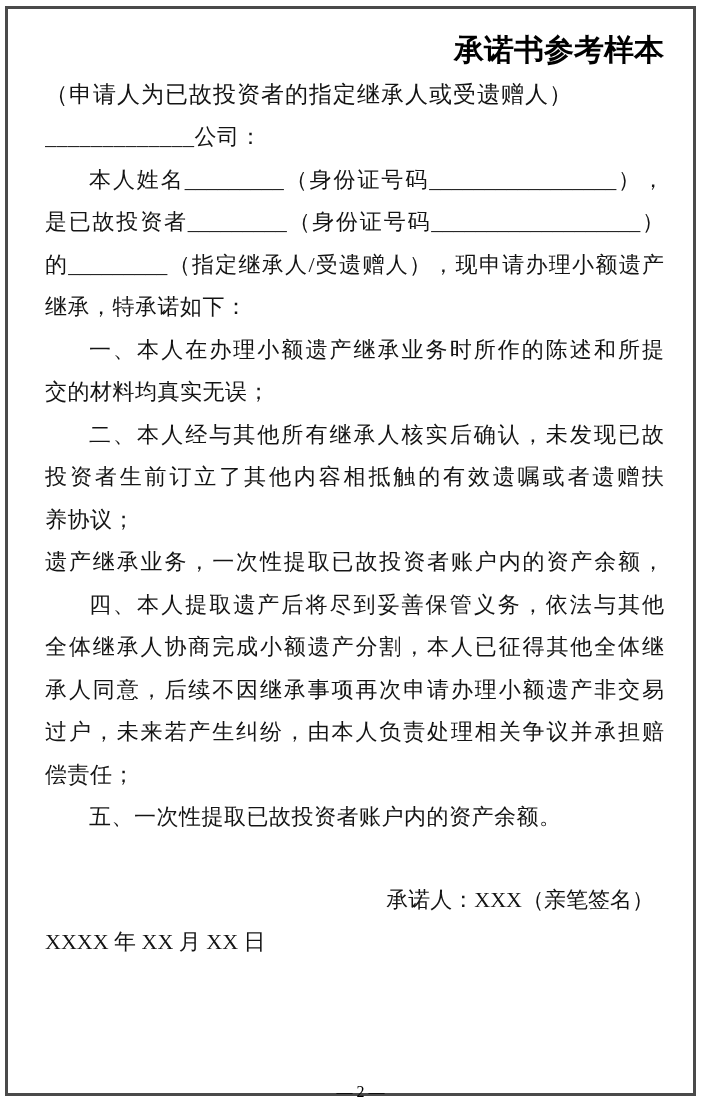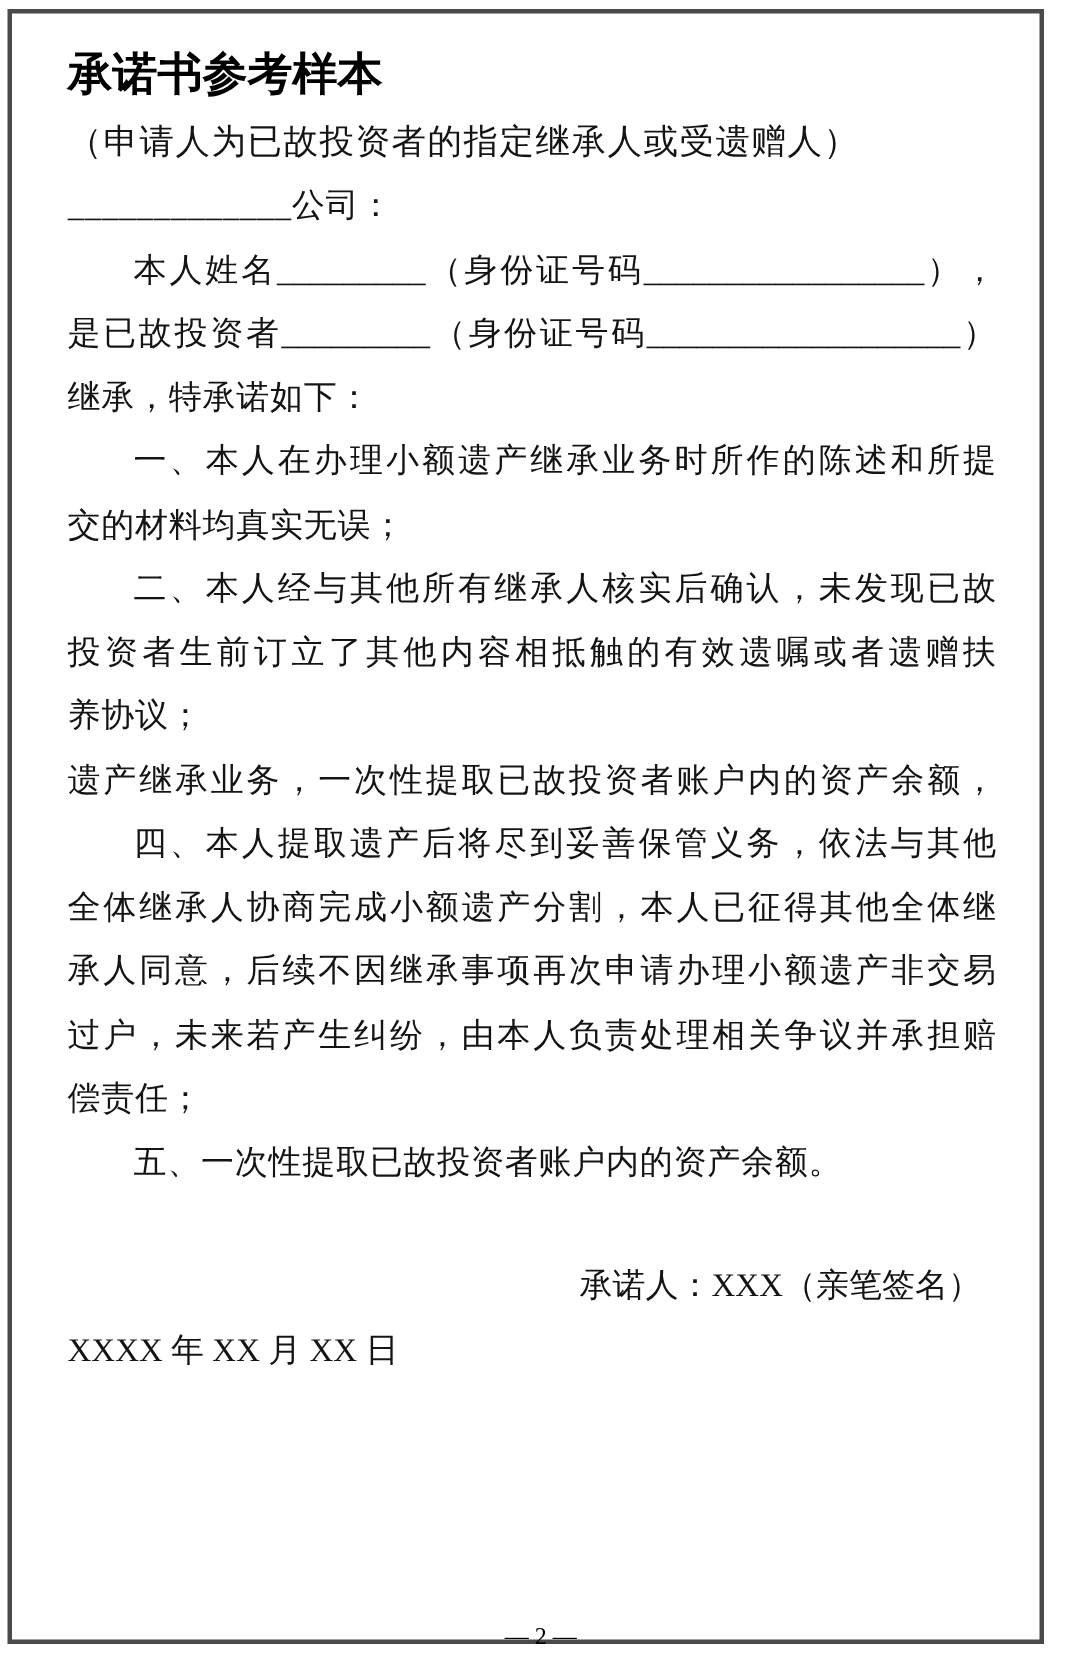--- a/index.html
+++ b/index.html
@@ -10,21 +10,21 @@
   }
   .border-box{
     position:absolute;left:5px;top:6px;width:691px;height:1090px;
     border:3px solid #4a4a4a;box-sizing:border-box;background:#fff;
   }
   .content{
     position:absolute;left:5px;top:6px;width:691px;box-sizing:border-box;
     padding:20px 32px 0 40px;
   }
   .title{
-    text-align:left;font-family:"Liberation Sans","DejaVu Sans",sans-serif;
+    text-align:right;font-family:"Liberation Sans","DejaVu Sans",sans-serif;
     font-weight:700;font-size:30px;line-height:48px;color:#000;
   }
   .subtitle{
     font-size:23px;line-height:42px;letter-spacing:1px;
     white-space:nowrap;
   }
   .line{
     font-size:22px;line-height:42.5px;height:42.5px;overflow:hidden;
     white-space:nowrap;letter-spacing:0.5px;
   }
@@ -52,20 +52,21 @@
 
 <div class="border-box"></div>
 
 <div class="content">
   <div class="title">承诺书参考样本</div>
   <div class="subtitle">（申请人为已故投资者的指定继承人或受遗赠人）</div>
 
   <div class="line">_____________公司：</div>
   <div class="line indent justify">本人姓名_________（身份证号码_________________），</div>
   <div class="line justify">是已故投资者_________（身份证号码___________________）</div>
+  <div class="line justify">的_________（指定继承人/受遗赠人），现申请办理小额遗产</div>
   <div class="line">继承，特承诺如下：</div>
   <div class="line indent justify">一、本人在办理小额遗产继承业务时所作的陈述和所提</div>
   <div class="line">交的材料均真实无误；</div>
   <div class="line indent justify">二、本人经与其他所有继承人核实后确认，未发现已故</div>
   <div class="line justify">投资者生前订立了其他内容相抵触的有效遗嘱或者遗赠扶</div>
   <div class="line">养协议；</div>
   <div class="line justify">遗产继承业务，一次性提取已故投资者账户内的资产余额，</div>
   <div class="line indent justify">四、本人提取遗产后将尽到妥善保管义务，依法与其他</div>
   <div class="line justify">全体继承人协商完成小额遗产分割，本人已征得其他全体继</div>
   <div class="line justify">承人同意，后续不因继承事项再次申请办理小额遗产非交易</div>

